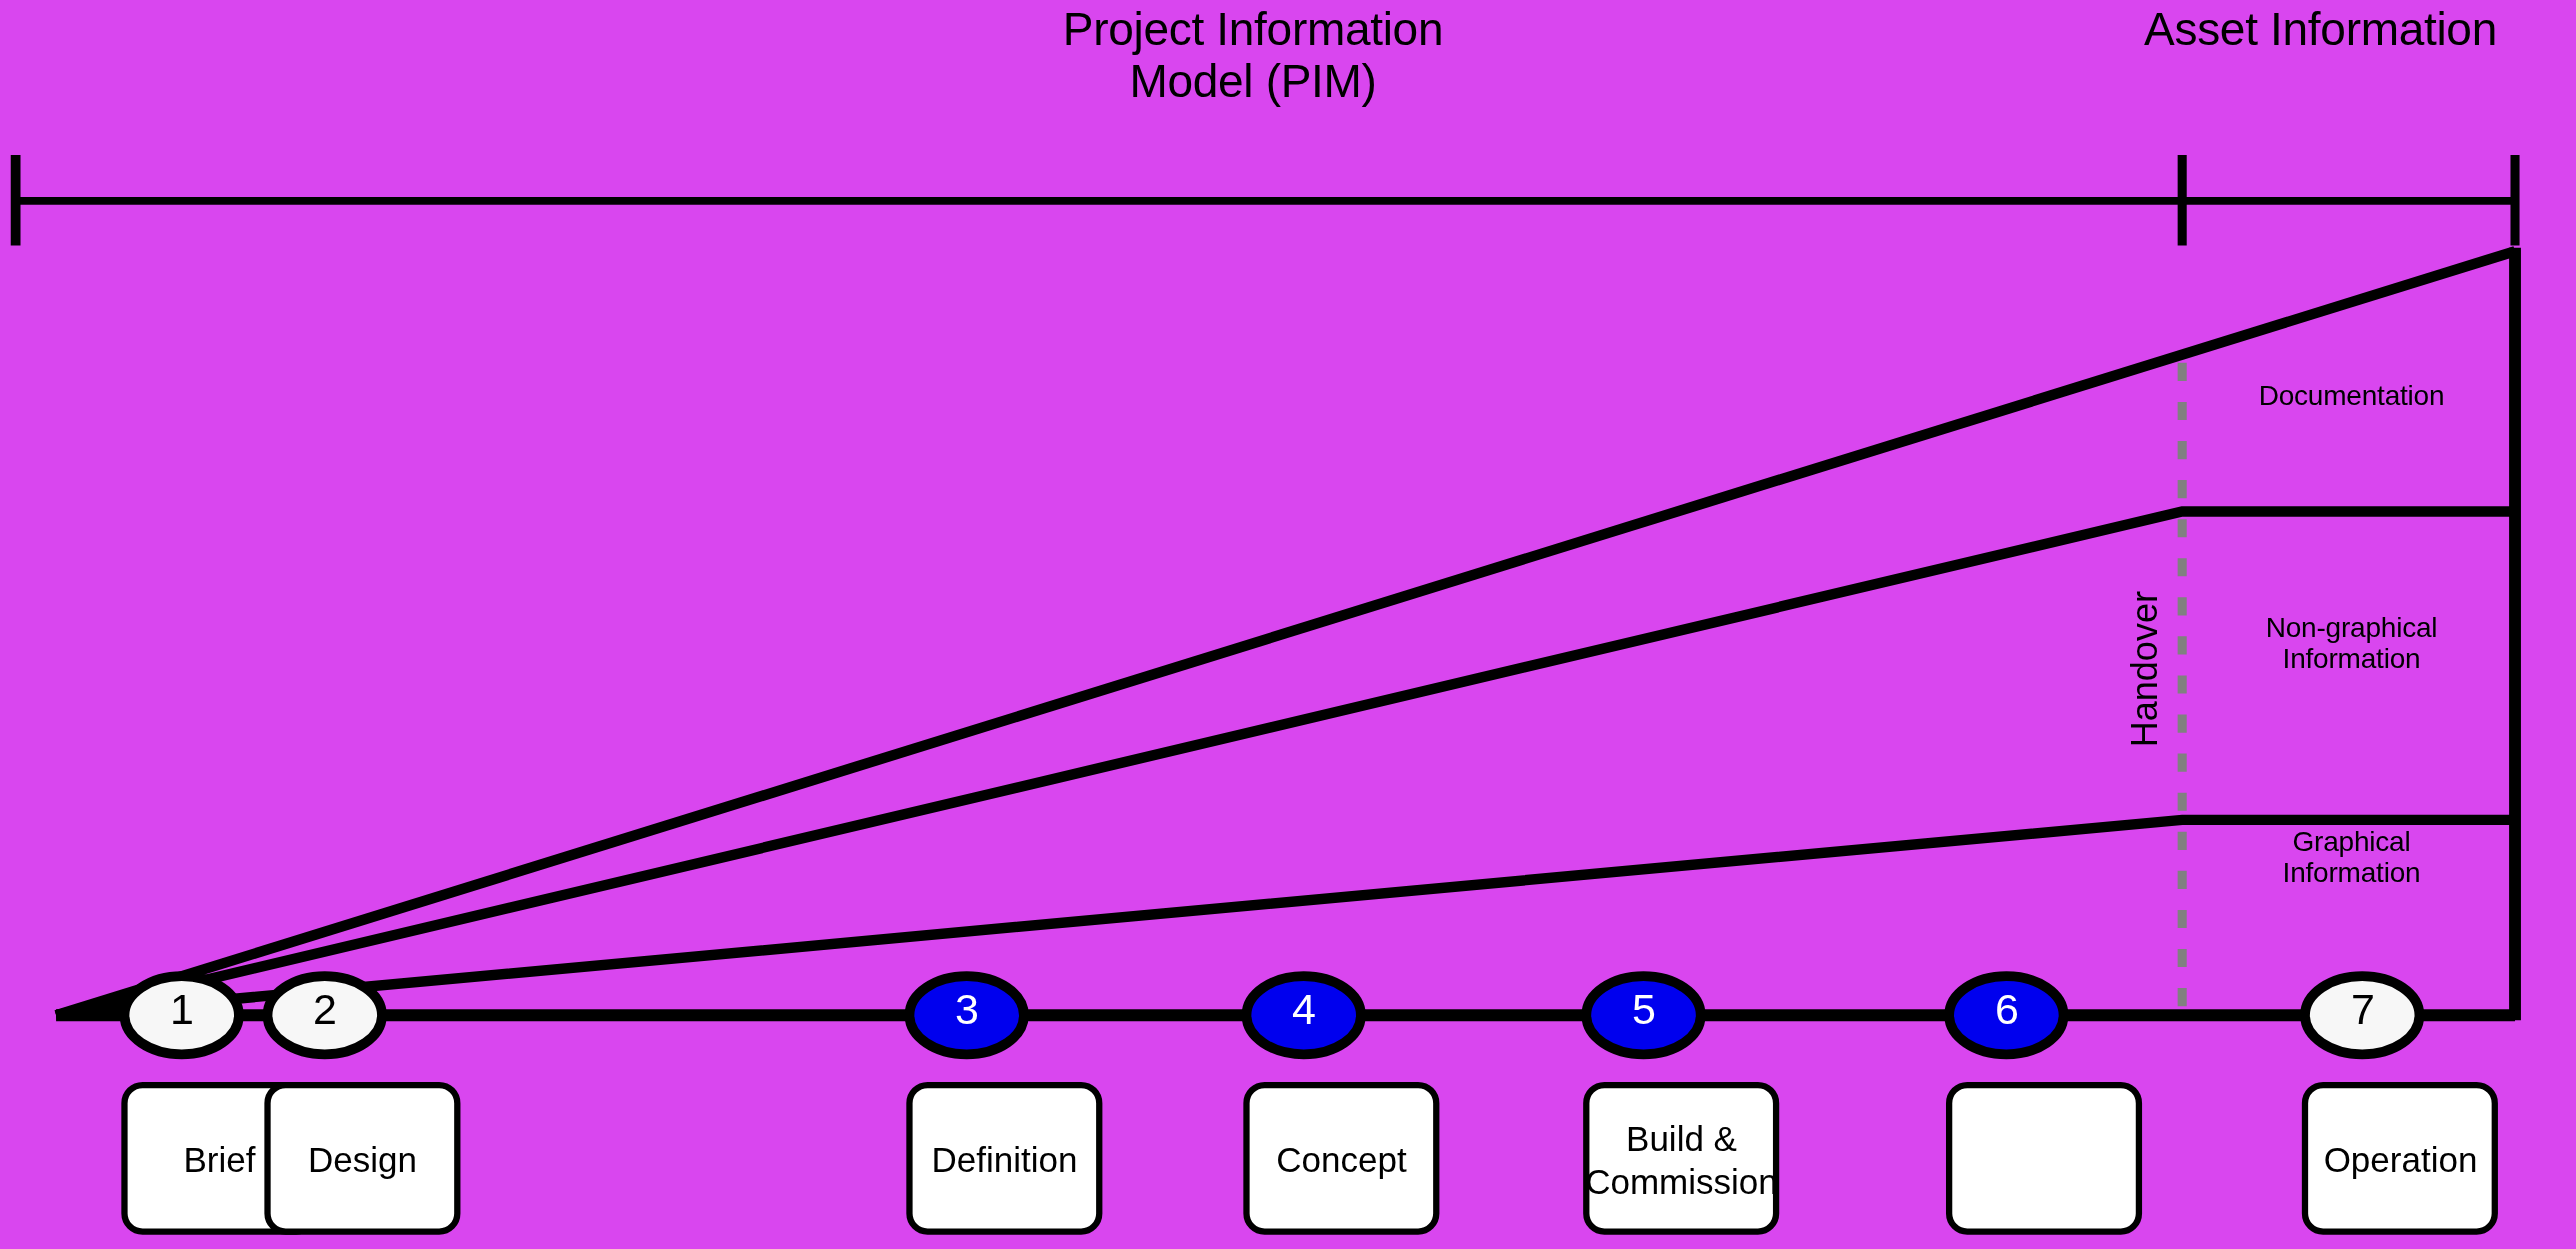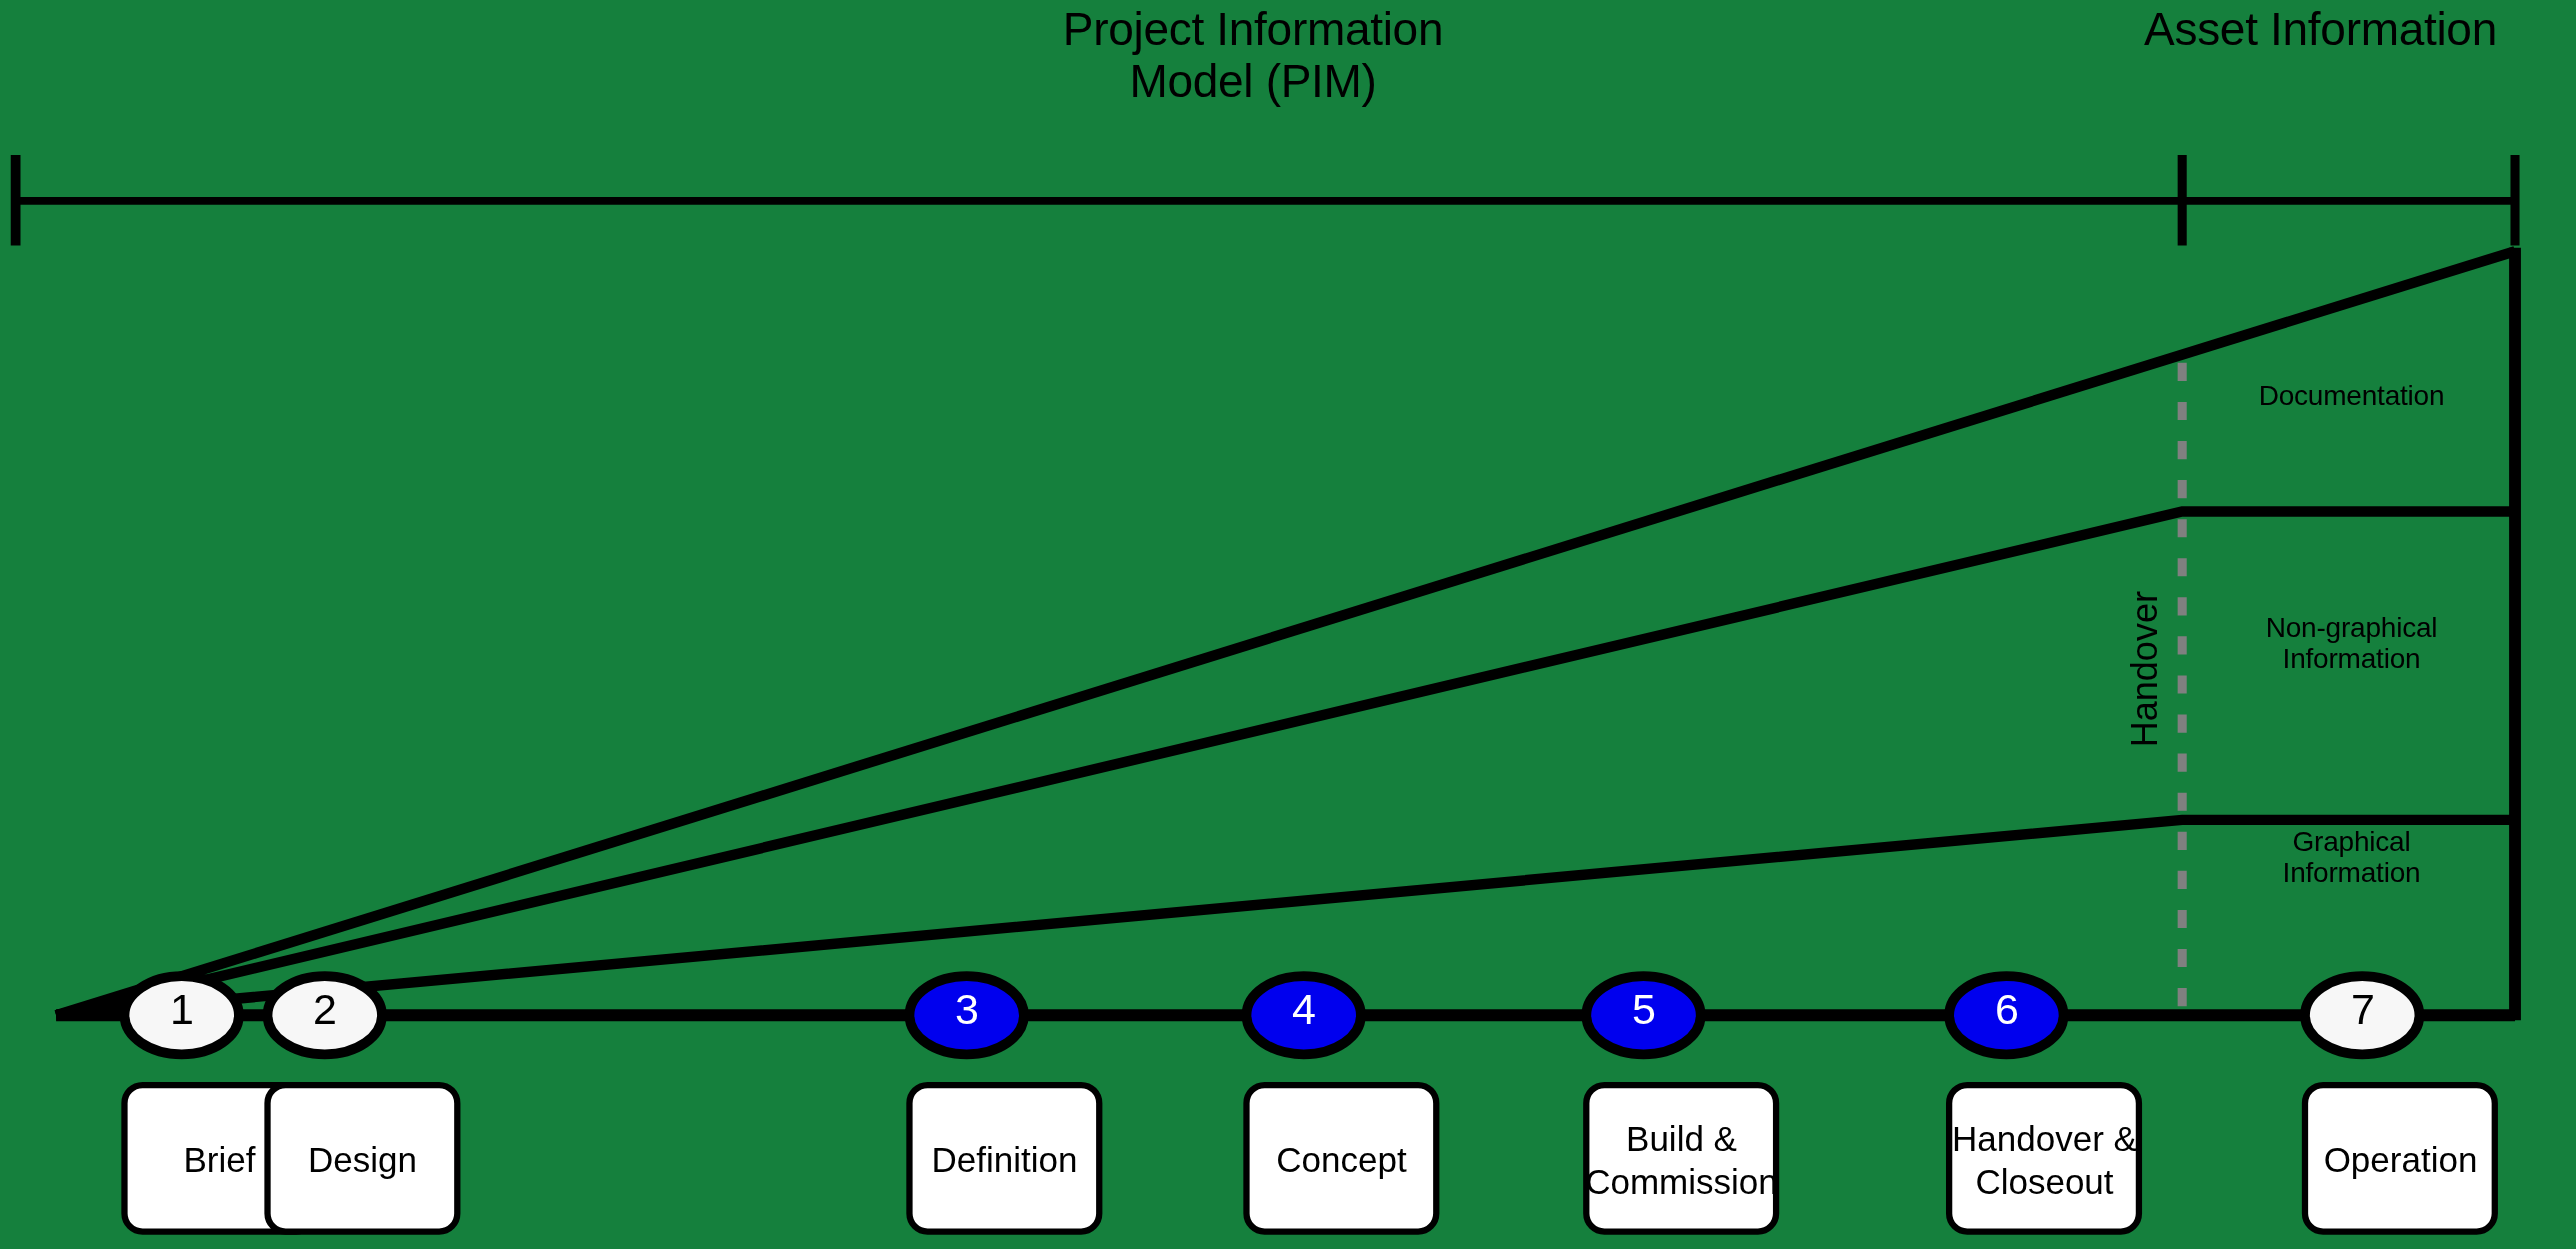--- a/index.html
+++ b/index.html
@@ -8,21 +8,21 @@
     padding: 0;
     background: #ffffff;
   }
   body {
     font-family: "Liberation Sans", sans-serif;
   }
   #stage {
     position: relative;
     width: 2576px;
     height: 1249px;
-    background: #15803d;
+    background: #d946ef;
     overflow: hidden;
   }
   #diagram-svg {
     position: absolute;
     left: 0;
     top: 0;
     width: 2576px;
     height: 1249px;
   }
   
@@ -173,21 +173,17 @@
   <div class="stage-caption" style="left:94px;  top:1139px;">Brief</div>
   <div class="stage-caption" style="left:237px;  top:1139px;">Design</div>
   <div class="stage-caption" style="left:879px; top:1139px;">Definition</div>
   <div class="stage-caption" style="left:1216px; top:1139px;">Concept</div>
 
   <div class="stage-caption" style="left:1556px; top:1118px;">
     <div>Build &amp;</div>
     <div>Commission</div>
   </div>
 
-  <div class="stage-caption" style="left:1919px; top:1118px;">
-    <div>Handover &amp;</div>
-    <div>Closeout</div>
-  </div>
 
   <div class="stage-caption" style="left:2275px; top:1139px;">Operation</div>
 
 </div>
 
 
 </body></html>

